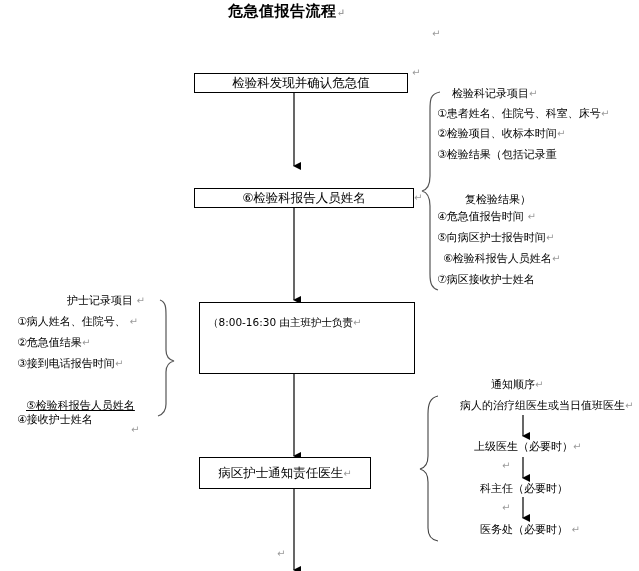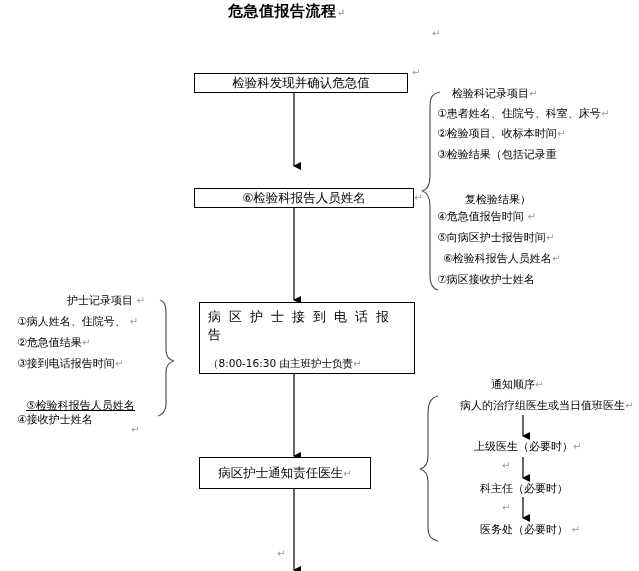--- a/index.html
+++ b/index.html
@@ -47,21 +47,20 @@
   <span>检验科发现并确认危急值</span>
 </div>
 <div class="abs pm" style="left:412px; top:67px;">↵</div>
 
 <div class="box" style="left:194px; top:188px; width:220px; height:20px; line-height:18px;">
   <span>⑥检验科报告人员姓名</span>
 </div>
 <div class="abs pm" style="left:414px; top:192px;">↵</div>
 
 <div class="box" style="left:199px; top:302px; width:216px; height:72px; text-align:left; padding-left:8px;">
-  <div class="spaced" style="margin-top:5px;">病区护士接到电话报告</div>
   <div style="font-size:10.5px; margin-top:13px;"><span>（8:00-16:30 由主班护士负责</span><span class="pm">↵</span></div>
 </div>
 
 <div class="box" style="left:199px; top:457px; width:172px; height:32px; line-height:30px;">
   <span>病区护士通知责任医生</span><span class="pm">↵</span>
 </div>
 
 <div class="abs txt" style="left:452px; top:84px;"><span>检验科记录项目</span><span class="pm">↵</span></div>
 <div class="abs txt" style="left:437px; top:104px;"><span>①患者姓名、住院号、科室、床号</span><span class="pm">↵</span></div>
 <div class="abs txt" style="left:437px; top:124px;"><span>②检验项目、收标本时间</span><span class="pm">↵</span></div>

